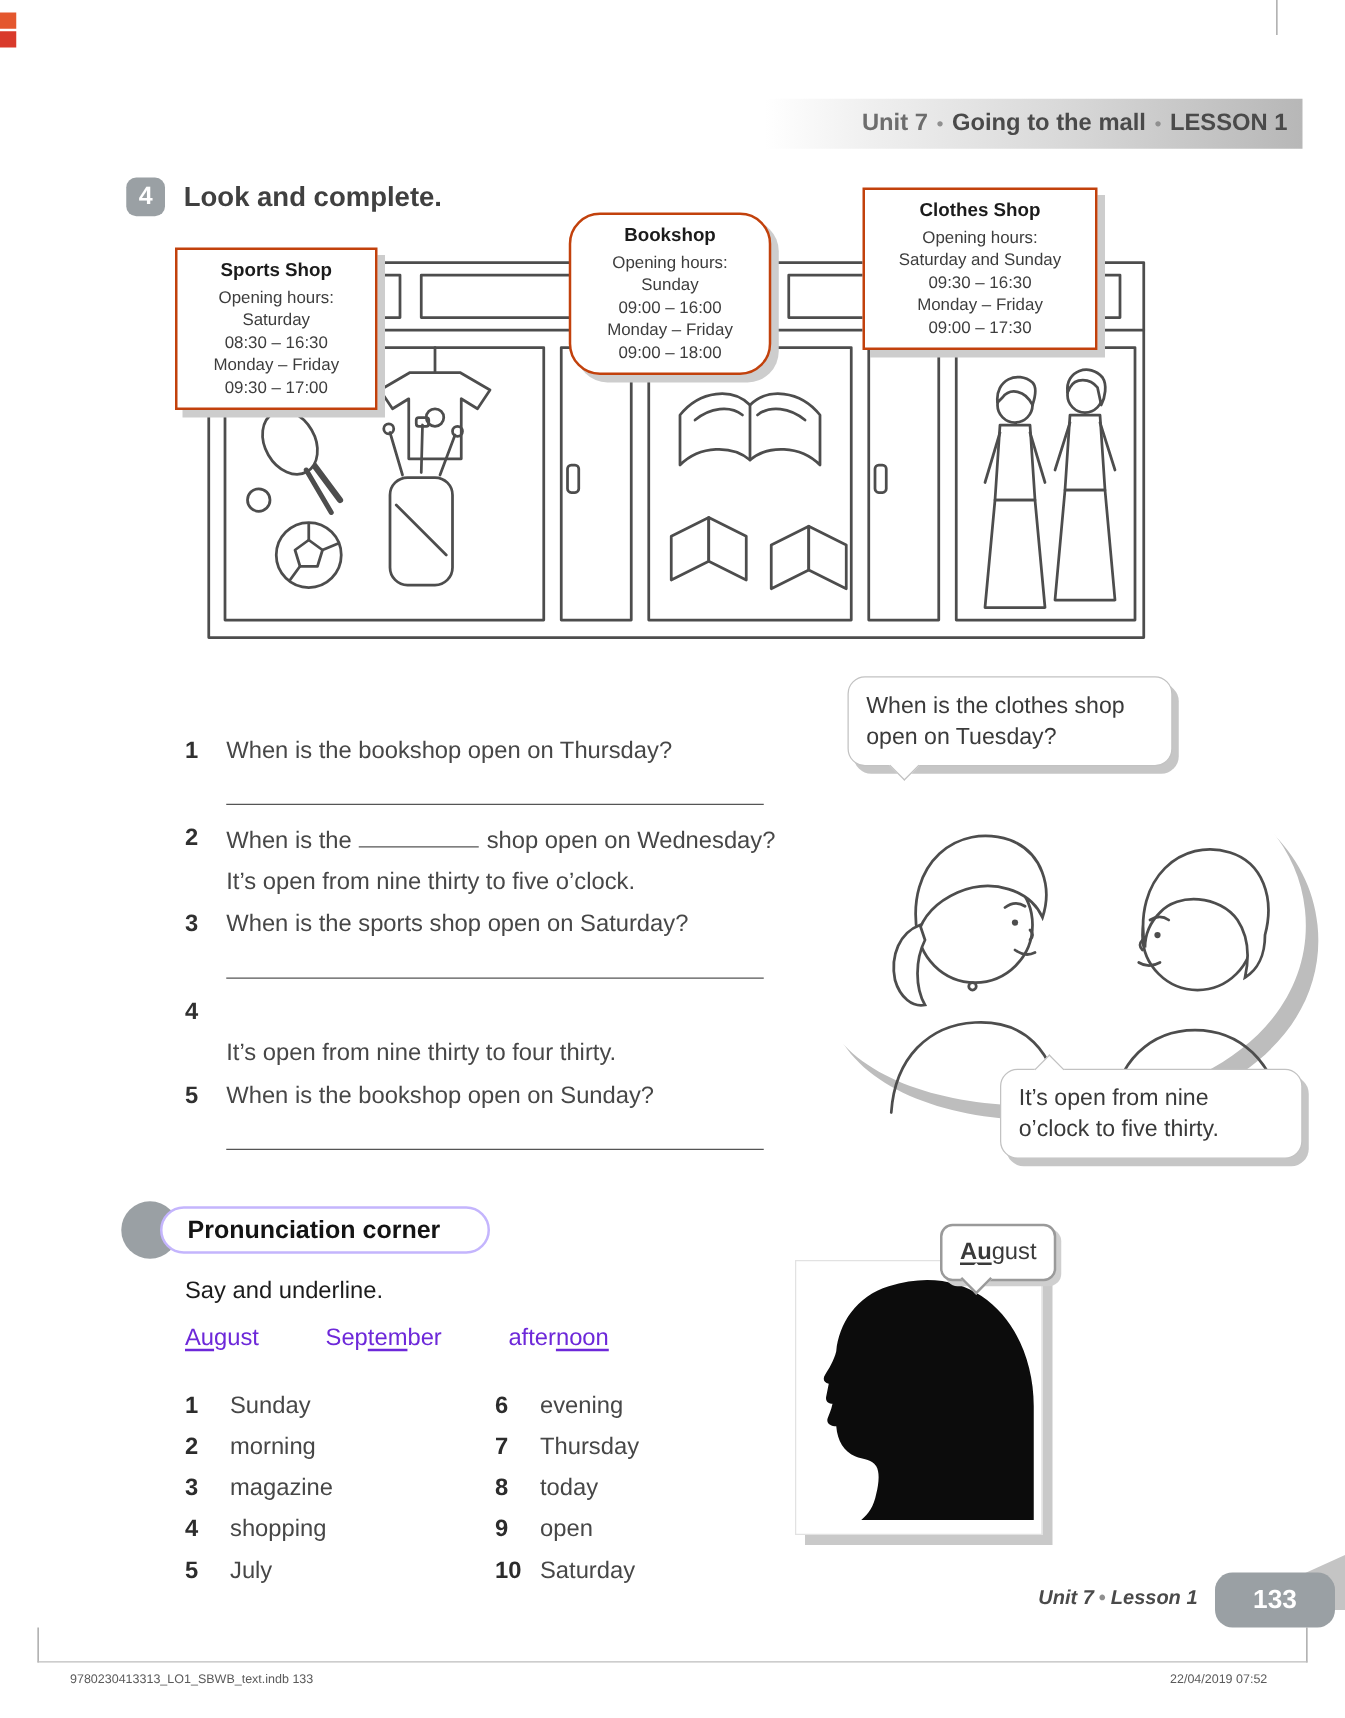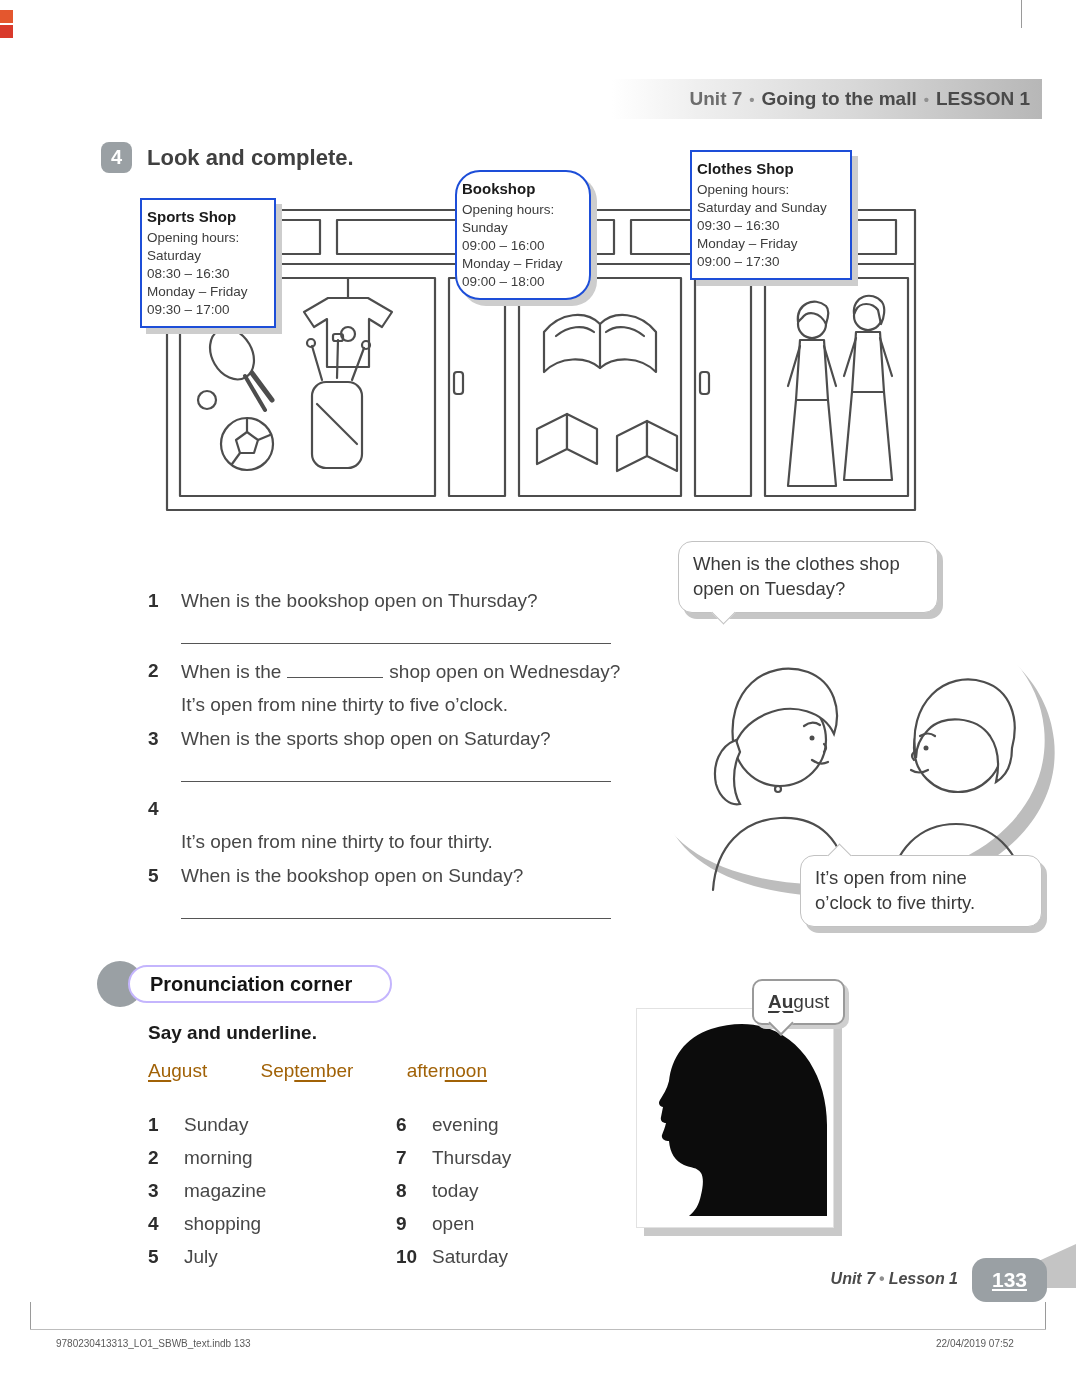--- a/index.html
+++ b/index.html
@@ -17,22 +17,22 @@
     font-weight:bold;font-size:19px;color:#4a4a4a;}
   .header-banner .unit{color:#6d6d6d;}
   .header-banner .dot{color:#909090;margin:0 7px;font-size:15px;}
 
   
   .badge-num{position:absolute;left:101px;top:142px;width:31px;height:31px;border-radius:8px;
     background:#9aa0a4;color:#fff;font-weight:bold;font-size:20px;display:flex;align-items:center;justify-content:center;}
   .ex-title{position:absolute;left:147px;top:145px;font-size:22px;font-weight:bold;color:#404040;}
 
   
-  .infobox{position:absolute;background:#fff;border:2px solid #1d4ed8;box-shadow:6px 6px 0 #cdcdcd;
-    padding:7px 5px;font-size:13.5px;line-height:1.34;color:#3d3d3d;z-index:5;}
+  .infobox{position:absolute;background:#fff;border:2px solid #c2410c;box-shadow:6px 6px 0 #cdcdcd;
+    padding:7px 18px;font-size:13.5px;line-height:1.34;color:#3d3d3d;z-index:5;text-align:center;}
   .infobox .shop-title{font-weight:bold;font-size:15px;color:#1b1b1b;margin-bottom:2px;}
   #sports-box{left:140px;top:198px;width:122px;}
   #book-box{left:455px;top:170px;width:122px;border-radius:25px;}
   #clothes-box{left:690px;top:150px;width:148px;}
 
   .storefront{position:absolute;left:162px;top:204px;z-index:1;}
 
   
   .questions{position:absolute;left:148px;top:588px;width:545px;font-size:19px;color:#474747;z-index:3;}
   .q-row{display:flex;margin-bottom:7px;line-height:26px;}
@@ -54,42 +54,42 @@
   #bubble-august .tail.down{left:18px;border-right:2px solid #9a9a9a;border-bottom:2px solid #9a9a9a;}
   #bubble-august .u-part{font-weight:bold;}
 
   .girls{position:absolute;left:628px;top:598px;z-index:2;}
 
   
   .pron-circle{position:absolute;left:97px;top:961px;width:46px;height:46px;border-radius:50%;background:#9aa0a4;z-index:1;}
   .pron-box{position:absolute;left:128px;top:965px;width:264px;height:38px;box-sizing:border-box;background:#fff;
     border:2px solid #c4b5fd;border-radius:19px;display:flex;align-items:center;padding-left:20px;
     font-weight:bold;font-size:20px;color:#141414;z-index:2;}
-  .say-underline{position:absolute;left:148px;top:1022px;font-weight:bold;font-size:19px;color:#1b1b1b;}
-  .examples{position:absolute;left:148px;top:1060px;font-size:19px;color:#a16207;}
+  .say-underline{position:absolute;left:148px;top:1022px;font-weight:normal;font-size:19px;color:#1b1b1b;}
+  .examples{position:absolute;left:148px;top:1060px;font-size:19px;color:#6d28d9;}
   .examples .word{margin-right:48px;}
   .u{text-decoration:underline;text-underline-offset:3px;text-decoration-thickness:1.5px;}
 
   .word-list{position:absolute;top:1108px;font-size:19px;color:#474747;}
   #list-left{left:148px;}
   #list-right{left:396px;}
   .wl-row{display:flex;height:33px;align-items:center;}
   .wl-num{width:36px;font-weight:bold;color:#2c2c2c;flex:none;}
 
   .silhouette-box{position:absolute;left:636px;top:1008px;width:196px;height:218px;background:#fff;
     border:1px solid #e2e2e2;box-shadow:8px 8px 0 #c9c9c9;z-index:4;}
 
   
   .footer-ref{position:absolute;left:810px;top:1270px;width:148px;text-align:right;
     font-size:16px;font-weight:bold;font-style:italic;color:#4a4a4a;}
   .footer-ref .dot{color:#8f8f8f;font-style:normal;margin:0 4px;}
   .page-badge-wedge{position:absolute;left:1006px;top:1244px;width:70px;height:44px;background:#c4c4c4;
     clip-path:polygon(0 72%,100% 0,100% 100%,14% 100%);z-index:1;}
-  .page-badge{position:absolute;left:972px;top:1258px;width:75px;height:44px;background:#9aa0a4;border-radius:14px;
-    color:#fff;font-weight:bold;font-size:21px;display:flex;align-items:center;justify-content:center;z-index:2;text-decoration:underline;}
+  .page-badge{position:absolute;left:972px;top:1258px;width:96px;height:44px;background:#9aa0a4;border-radius:14px;
+    color:#fff;font-weight:bold;font-size:21px;display:flex;align-items:center;justify-content:center;z-index:2;}
 
   .imprint-line{position:absolute;left:30px;top:1329px;width:1016px;border-top:1px solid #bdbdbd;}
   .imprint{position:absolute;top:1338px;font-size:10px;color:#5a5a5a;text-align:right;}
   #imprint-left{left:56px;}
   #imprint-right{left:936px;}
 </style>
 </head>
 <body>
 
 <div class="page">

